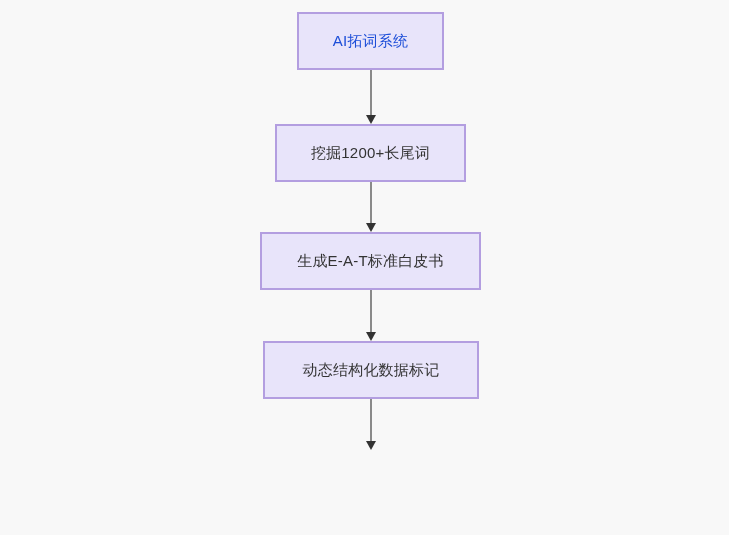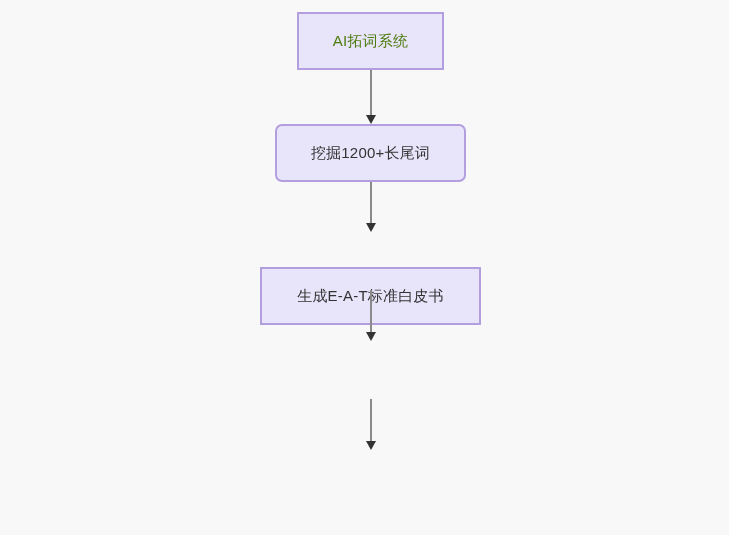--- a/index.html
+++ b/index.html
@@ -55,47 +55,50 @@
     border-left: 5px solid transparent;
     border-right: 5px solid transparent;
     border-top: 9px solid #333333;
   }
 </style>
 </head>
 <body style="width: 729px; height: 535px; background: rgb(248, 248, 248);">
 
 <div id="flow-canvas" style="width: 729px; height: 535px;">
 
-  <div class="node" id="n1" style="left: 297px; top: 12px; width: 147px; height: 58px; background: rgb(232, 228, 250); border-color: rgb(179, 158, 224); color: #4d7c0f;">
+  <div class="node" id="n1" style="left: 297px; top: 12px; width: 147px; height: 58px; background: rgb(232, 228, 250); border-color: rgb(179, 158, 224); color: #1d4ed8;">
     <span>AI拓词系统</span>
   </div>
 
   <div class="edge" id="e1" style="left: 370px; top: 70px;">
     <div class="line" style="height: 46px; background: rgb(138, 138, 138);"></div>
     <div class="head" style="top: 45px; border-top-color: rgb(51, 51, 51);"></div>
   </div>
 
-  <div class="node" id="n2" style="left: 275px; top: 124px; width: 191px; height: 58px; background: rgb(232, 228, 250); border-color: rgb(179, 158, 224); color: rgb(51, 51, 51); border-radius: 7px;">
+  <div class="node" id="n2" style="left: 275px; top: 124px; width: 191px; height: 58px; background: rgb(232, 228, 250); border-color: rgb(179, 158, 224); color: rgb(51, 51, 51);">
     <span>挖掘1200+长尾词</span>
   </div>
 
   <div class="edge" id="e2" style="left: 370px; top: 182px;">
     <div class="line" style="height: 42px; background: rgb(138, 138, 138);"></div>
     <div class="head" style="top: 41px; border-top-color: rgb(51, 51, 51);"></div>
   </div>
 
-  <div class="node" id="n3" style="left: 260px; top: 232px; width: 221px; height: 58px; background: rgb(232, 228, 250); border-color: rgb(179, 158, 224); color: rgb(51, 51, 51); margin-top: 35px;">
+  <div class="node" id="n3" style="left: 260px; top: 232px; width: 221px; height: 58px; background: rgb(232, 228, 250); border-color: rgb(179, 158, 224); color: rgb(51, 51, 51);">
     <span>生成E-A-T标准白皮书</span>
   </div>
 
   <div class="edge" id="e3" style="left: 370px; top: 290px;">
     <div class="line" style="height: 43px; background: rgb(138, 138, 138);"></div>
     <div class="head" style="top: 42px; border-top-color: rgb(51, 51, 51);"></div>
   </div>
 
+  <div class="node" id="n4" style="left: 263px; top: 341px; width: 216px; height: 58px; background: rgb(232, 228, 250); border-color: rgb(179, 158, 224); color: rgb(51, 51, 51);">
+    <span>动态结构化数据标记</span>
+  </div>
 
   <div class="edge" id="e4" style="left: 370px; top: 399px;">
     <div class="line" style="height: 43px; background: rgb(138, 138, 138);"></div>
     <div class="head" style="top: 42px; border-top-color: rgb(51, 51, 51);"></div>
   </div>
 
 
 </div>
 
 </body></html>

